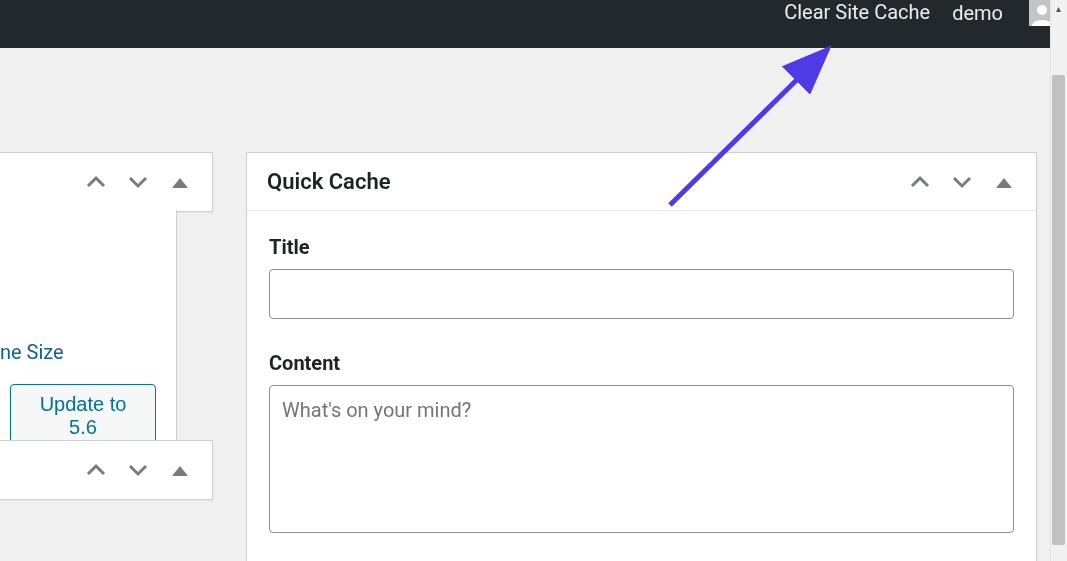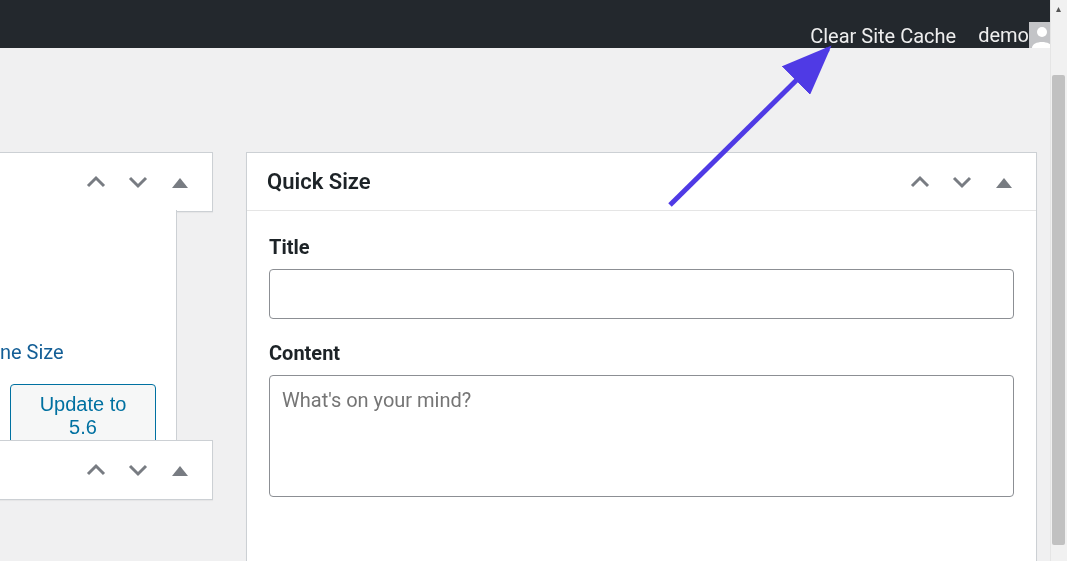--- a/index.html
+++ b/index.html
@@ -12,21 +12,21 @@
       position: relative;
     }
     .adminbar {
       position: absolute;
       top: 0; left: 0; right: 0;
       height: 48px;
       background: #23282d;
       color: #eee;
       display: flex;
       justify-content: flex-end;
-      align-items: flex-end;
+      align-items: flex-start;
       padding-right: 12px;
       font-size: 20px;
       gap: 22px;
     }
     .adminbar a { color: #eee; text-decoration: none; cursor: pointer; }
     .avatar {
       width: 26px; height: 26px;
       background: #c3c4c7;
       display: inline-flex; align-items: flex-end; justify-content: center;
       overflow: hidden;
@@ -95,21 +95,21 @@
       width: 100%;
       height: 50px;
       border: 1px solid #8c8f94;
       border-radius: 4px;
       background: #fff;
       font-size: 18px;
       padding: 0 12px;
     }
     .textarea {
       width: 100%;
-      height: 122px;
+      height: 148px;
       border: 1px solid #8c8f94;
       border-radius: 4px;
       background: #fff;
       font-size: 20px;
       padding: 12px;
       resize: none;
       font-family: inherit;
       color: #333;
     }
     .textarea::placeholder { color: #757575; }
@@ -139,21 +139,21 @@
       position: absolute; right: 2px; top: 75px;
       width: 13px; height: 470px;
       background: #c1c1c1; border-radius: 2px;
     }
   </style>
 </head>
 <body>
 
 <div class="adminbar">
   <a>Clear Site Cache</a>
-  <a style="display:flex;align-items:center;gap:0;">
+  <a style="display:flex;align-items:center;gap:26px;">
     <span>demo</span>
     <span class="avatar">
       <svg viewBox="0 0 26 26">
           <rect width="26" height="26" fill="#c3c4c7"></rect>
           <circle cx="13" cy="10" r="5" fill="#fff"></circle>
           <path d="M3 26 C3 18, 23 18, 23 26 Z" fill="#fff"></path>
         </svg>
     </span>
   </a>
 </div>
@@ -192,37 +192,37 @@
           </svg>
         <svg viewBox="0 0 24 24">
             <path d="M4 18 L12 8 L20 18 Z"></path>
           </svg>
       </div>
     </div>
   </div>
 
   <div id="quickdraft" class="panel">
     <div class="panel-header">
-      <div class="panel-title">Quick Size</div>
+      <div class="panel-title">Quick Cache</div>
       <div class="panel-controls">
         <svg viewBox="0 0 24 24">
             <path d="M4 16 L12 8 L20 16" fill="none" stroke="#787c82" stroke-width="3"></path>
           </svg>
         <svg viewBox="0 0 24 24">
             <path d="M4 8 L12 16 L20 8" fill="none" stroke="#787c82" stroke-width="3"></path>
           </svg>
         <svg viewBox="0 0 24 24">
             <path d="M4 18 L12 8 L20 18 Z"></path>
           </svg>
       </div>
     </div>
     <div class="qd-body">
       <label class="field-label">Title</label>
       <input class="text-input" type="text" style="">
-      <label class="field-label" style="margin-top:22px;">Content</label>
+      <label class="field-label" style="margin-top:32px;">Content</label>
       <textarea class="textarea" placeholder="What's on your mind?" style=""></textarea>
     </div>
   </div>
 
 </div>
 
 <svg class="arrow" width="200" height="190">
   <defs>
     <marker id="arrowhead" markerWidth="10" markerHeight="8" refX="9" refY="4" orient="auto">
       <polygon points="0 0, 10 4, 0 8" fill="#4f3ae5"></polygon>

